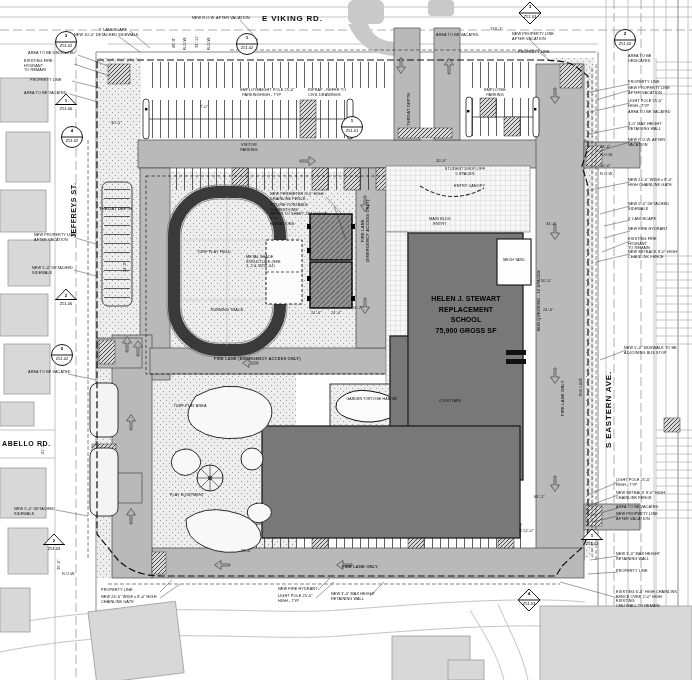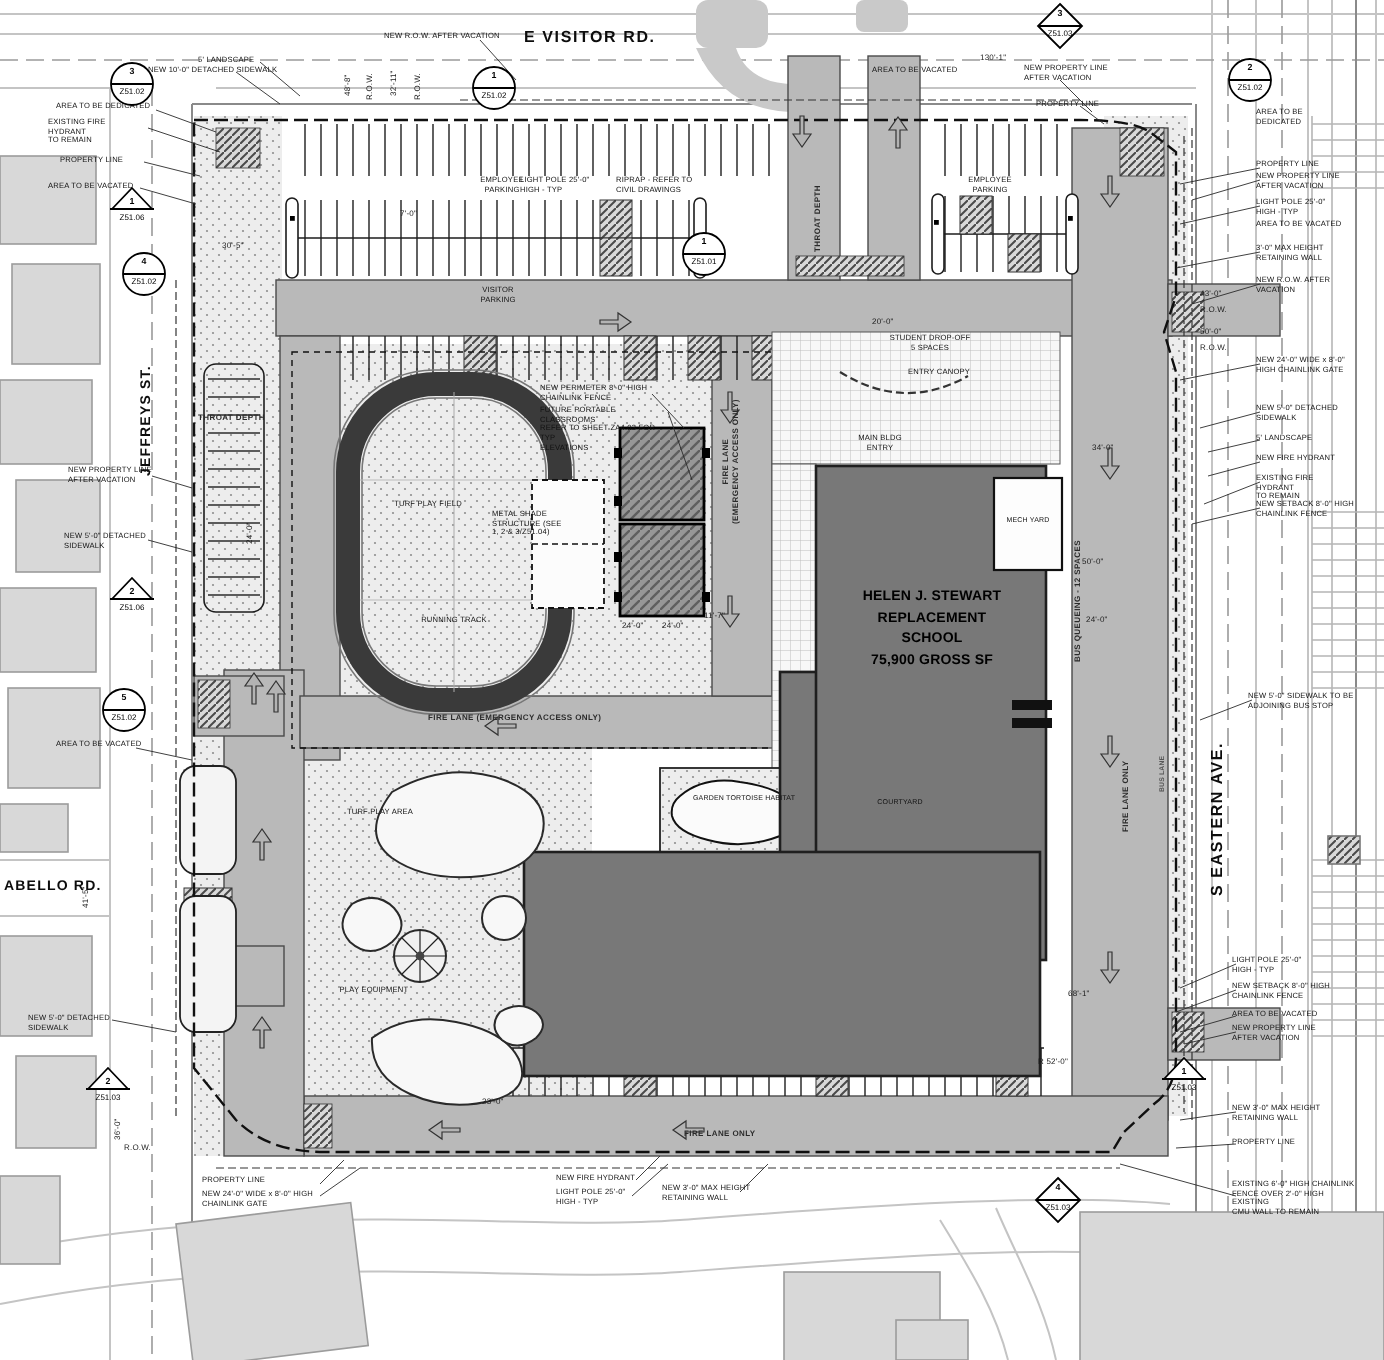--- a/index.html
+++ b/index.html
@@ -295,21 +295,21 @@
 <g stroke="#2a2a2a" stroke-width="0.45" fill="none">
   <path d="M630,84 L590,92 M630,90 L596,100 M630,103 L590,112 M630,126 L588,134 M630,142 L596,152 M630,182 L590,190 M630,206 L600,214 M630,220 L604,226 M630,231 L604,238 M630,241 L602,252 M630,254 L596,262"></path>
   <path d="M626,350 L600,360 M618,482 L590,494 M618,495 L588,506 M618,508 L590,516 M618,516 L592,522 M618,556 L590,560 M618,572 L588,574 M618,598 L560,582"></path>
   <path d="M78,55 L108,66 M74,64 L110,76 M72,81 L100,88 M70,94 L98,102 M76,238 L96,244 M74,270 L96,276 M68,374 L96,380 M56,510 L88,516"></path>
   <path d="M240,20 L258,40 M130,31 L150,48 M118,36 L140,52 M530,40 L546,56 M540,53 L552,62"></path>
   <path d="M160,592 L172,580 M160,598 L180,584 M318,590 L330,578 M316,598 L334,582 M370,596 L384,582"></path>
   <path d="M326,197 L342,214 M334,206 L346,240"></path>
 </g>
 </svg>
 
-<div class="ov street" style="left:262px;top:14px">E VISITOR RD.</div>
+<div class="ov street" style="left:262px;top:14px">E VIKING RD.</div>
 <div class="ov street-sm v" style="left:70px;top:238px">JEFFREYS ST.</div>
 <div class="ov street v" style="left:604px;top:448px">S EASTERN AVE.</div>
 <div class="ov street-sm" style="left:2px;top:440px">ABELLO RD.</div>
 
 <div class="ov bldg-label" style="left:410px;top:294px;width:112px">HELEN J. STEWART
 REPLACEMENT
 SCHOOL
 75,900 GROSS SF</div>
 <div class="ov room" style="left:497px;top:258px;width:34px">MECH YARD</div>
 <div class="ov room" style="left:417px;top:399px;width:66px">COURTYARD</div>

